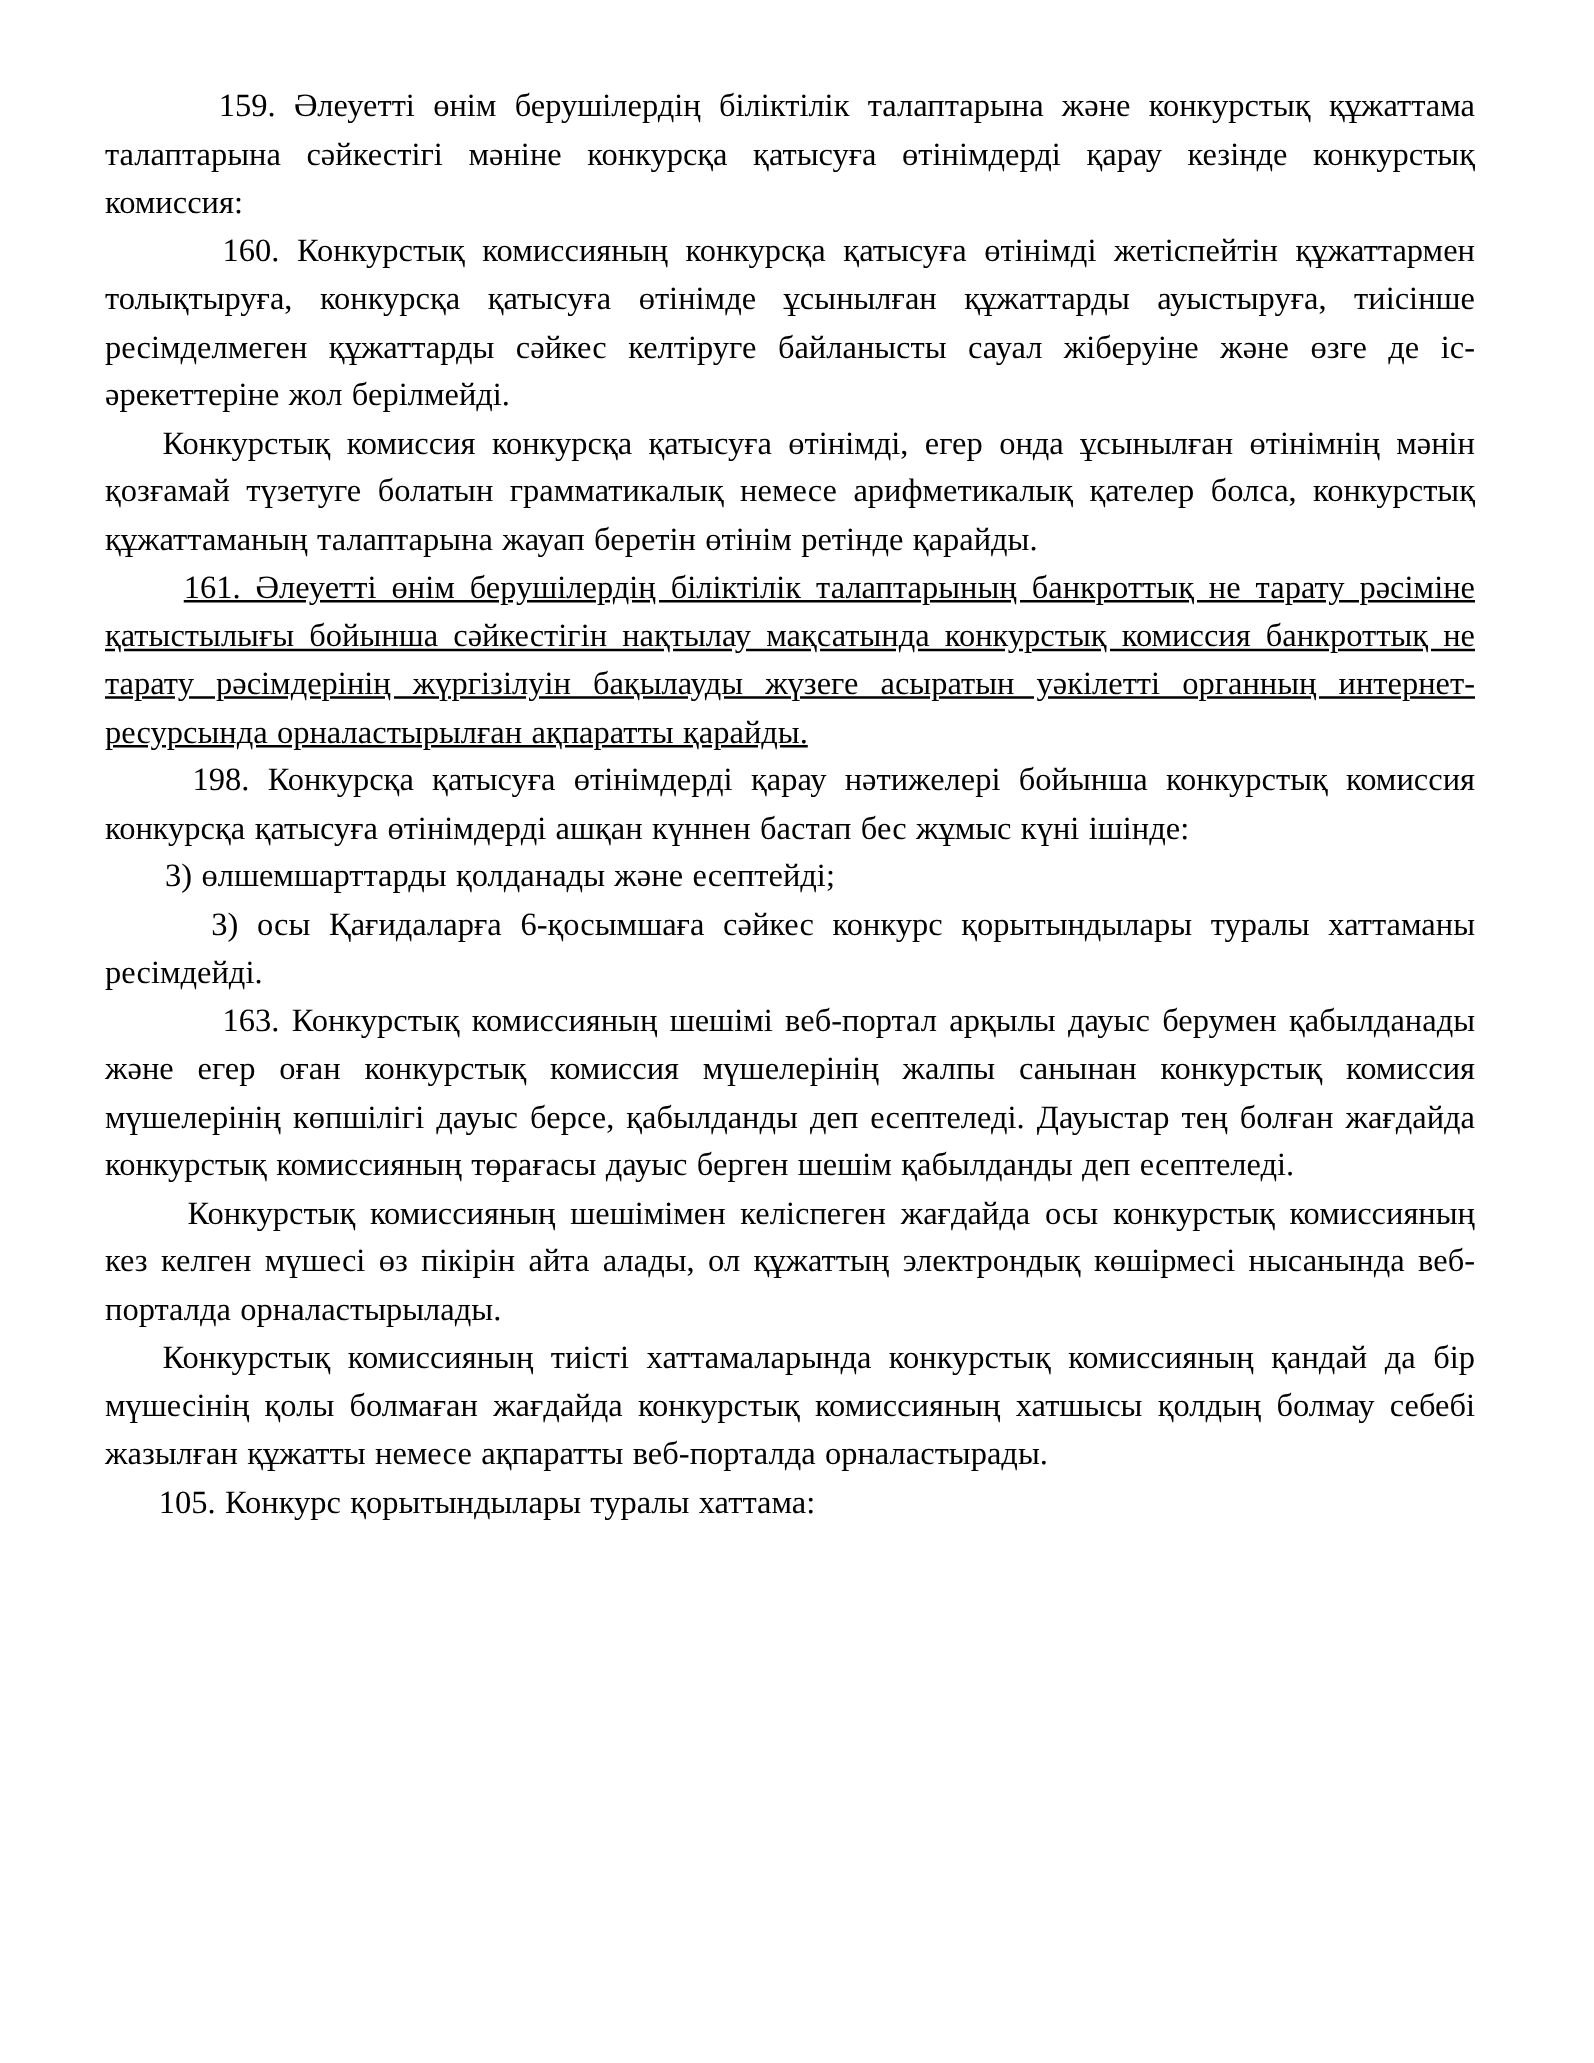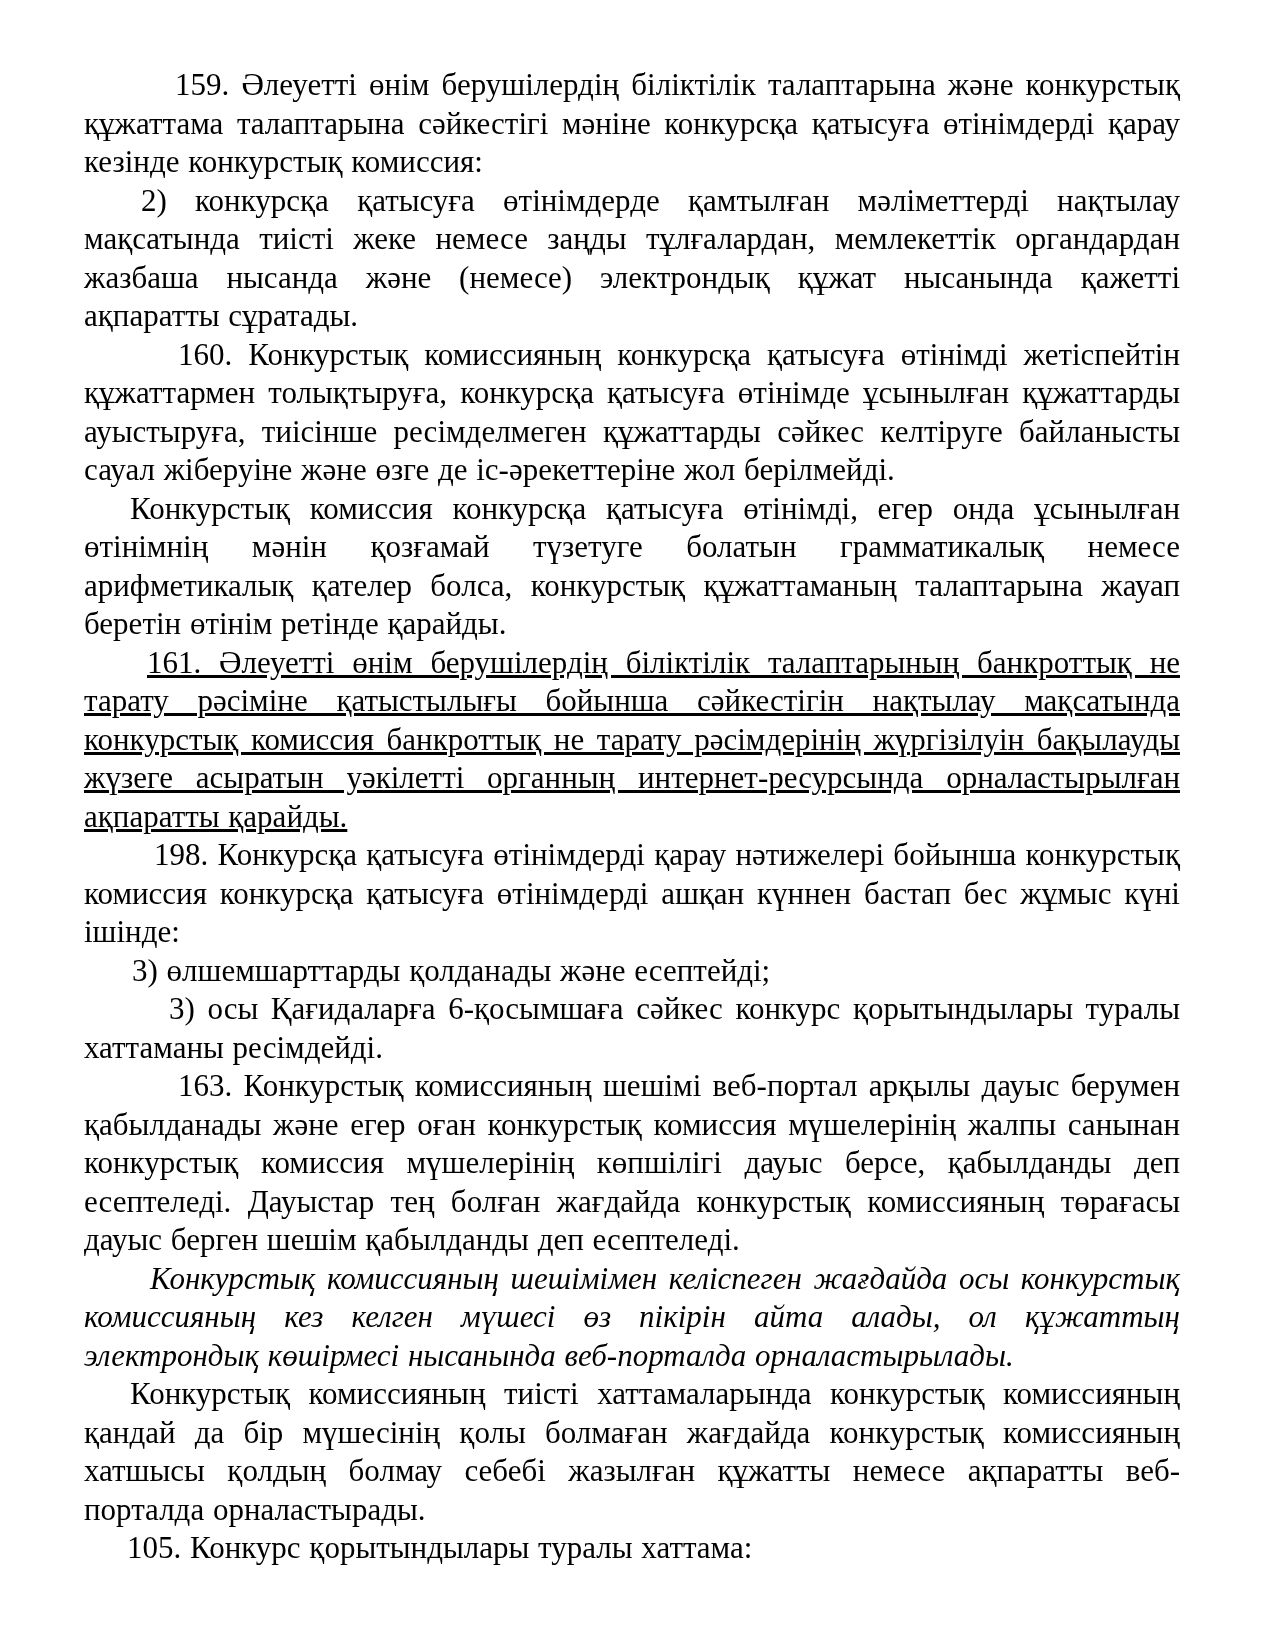--- a/index.html
+++ b/index.html
@@ -13,46 +13,45 @@
     height: 1650px;
     background: #ffffff;
     overflow: hidden;
     box-sizing: border-box;
     padding: 66px 95px 0 84px;
   }
   .doc p {
     margin: 0;
     padding: 0;
     font-family: "Liberation Serif", "DejaVu Serif", serif;
-    font-size: 31px;
+    font-size: 26px;
     line-height: 38.5px;
     color: #000000;
     text-align: justify;
     word-spacing: 1px;
   }
   
   .ind-91 { text-indent: 91px; }
   .ind-57 { text-indent: 57px; }
   .ind-94 { text-indent: 94px; }
   .ind-46 { text-indent: 46px; }
   .ind-63 { text-indent: 63px; text-decoration: underline; }
   .ind-70 { text-indent: 70px; }
   .ind-67 { text-indent: 67px; }
   .ind-48 { text-indent: 48px; }
   .ind-85 { text-indent: 85px; }
-  .ind-66 { text-indent: 66px; font-style: italic; }
+  .ind-66 { text-indent: 66px; }
   .ind-43 { text-indent: 43px; }
 </style>
 </head>
 <body>
 
 <div class="page">
   <div class="doc">
     <p class="ind-91">159. Әлеуетті өнім берушілердің біліктілік талаптарына және конкурстық құжаттама талаптарына сәйкестігі мәніне конкурсқа қатысуға өтінімдерді қарау кезінде конкурстық комиссия:</p>
-    <p class="ind-57">2) конкурсқа қатысуға өтінімдерде қамтылған мәліметтерді нақтылау мақсатында тиісті жеке немесе заңды тұлғалардан, мемлекеттік органдардан жазбаша нысанда және (немесе) электрондық құжат нысанында қажетті ақпаратты сұратады.</p>
     <p class="ind-94">160. Конкурстық комиссияның конкурсқа қатысуға өтінімді жетіспейтін құжаттармен толықтыруға, конкурсқа қатысуға өтінімде ұсынылған құжаттарды ауыстыруға, тиісінше ресімделмеген құжаттарды сәйкес келтіруге байланысты сауал жіберуіне және өзге де іс-әрекеттеріне жол берілмейді.</p>
     <p class="ind-46">Конкурстық комиссия конкурсқа қатысуға өтінімді, егер онда ұсынылған өтінімнің мәнін қозғамай түзетуге болатын грамматикалық немесе арифметикалық қателер болса, конкурстық құжаттаманың талаптарына жауап беретін өтінім ретінде қарайды.</p>
     <p class="ind-63">161. Әлеуетті өнім берушілердің біліктілік талаптарының банкроттық не тарату рәсіміне қатыстылығы бойынша сәйкестігін нақтылау мақсатында конкурстық комиссия банкроттық не тарату рәсімдерінің жүргізілуін бақылауды жүзеге асыратын уәкілетті органның интернет-ресурсында орналастырылған ақпаратты қарайды.</p>
     <p class="ind-70">198. Конкурсқа қатысуға өтінімдерді қарау нәтижелері бойынша конкурстық комиссия конкурсқа қатысуға өтінімдерді ашқан күннен бастап бес жұмыс күні ішінде:</p>
     <p class="ind-48">3) өлшемшарттарды қолданады және есептейді;</p>
     <p class="ind-85">3) осы Қағидаларға 6-қосымшаға сәйкес конкурс қорытындылары туралы хаттаманы ресімдейді.</p>
     <p class="ind-94">163. Конкурстық комиссияның шешімі веб-портал арқылы дауыс берумен қабылданады және егер оған конкурстық комиссия мүшелерінің жалпы санынан конкурстық комиссия мүшелерінің көпшілігі дауыс берсе, қабылданды деп есептеледі. Дауыстар тең болған жағдайда конкурстық комиссияның төрағасы дауыс берген шешім қабылданды деп есептеледі.</p>
     <p class="ind-66">Конкурстық комиссияның шешімімен келіспеген жағдайда осы конкурстық комиссияның кез келген мүшесі өз пікірін айта алады, ол құжаттың электрондық көшірмесі нысанында веб-порталда орналастырылады.</p>
     <p class="ind-46">Конкурстық комиссияның тиісті хаттамаларында конкурстық комиссияның қандай да бір мүшесінің қолы болмаған жағдайда конкурстық комиссияның хатшысы қолдың болмау себебі жазылған құжатты немесе ақпаратты веб-порталда орналастырады.</p>
     <p class="ind-43">105. Конкурс қорытындылары туралы хаттама:</p>

